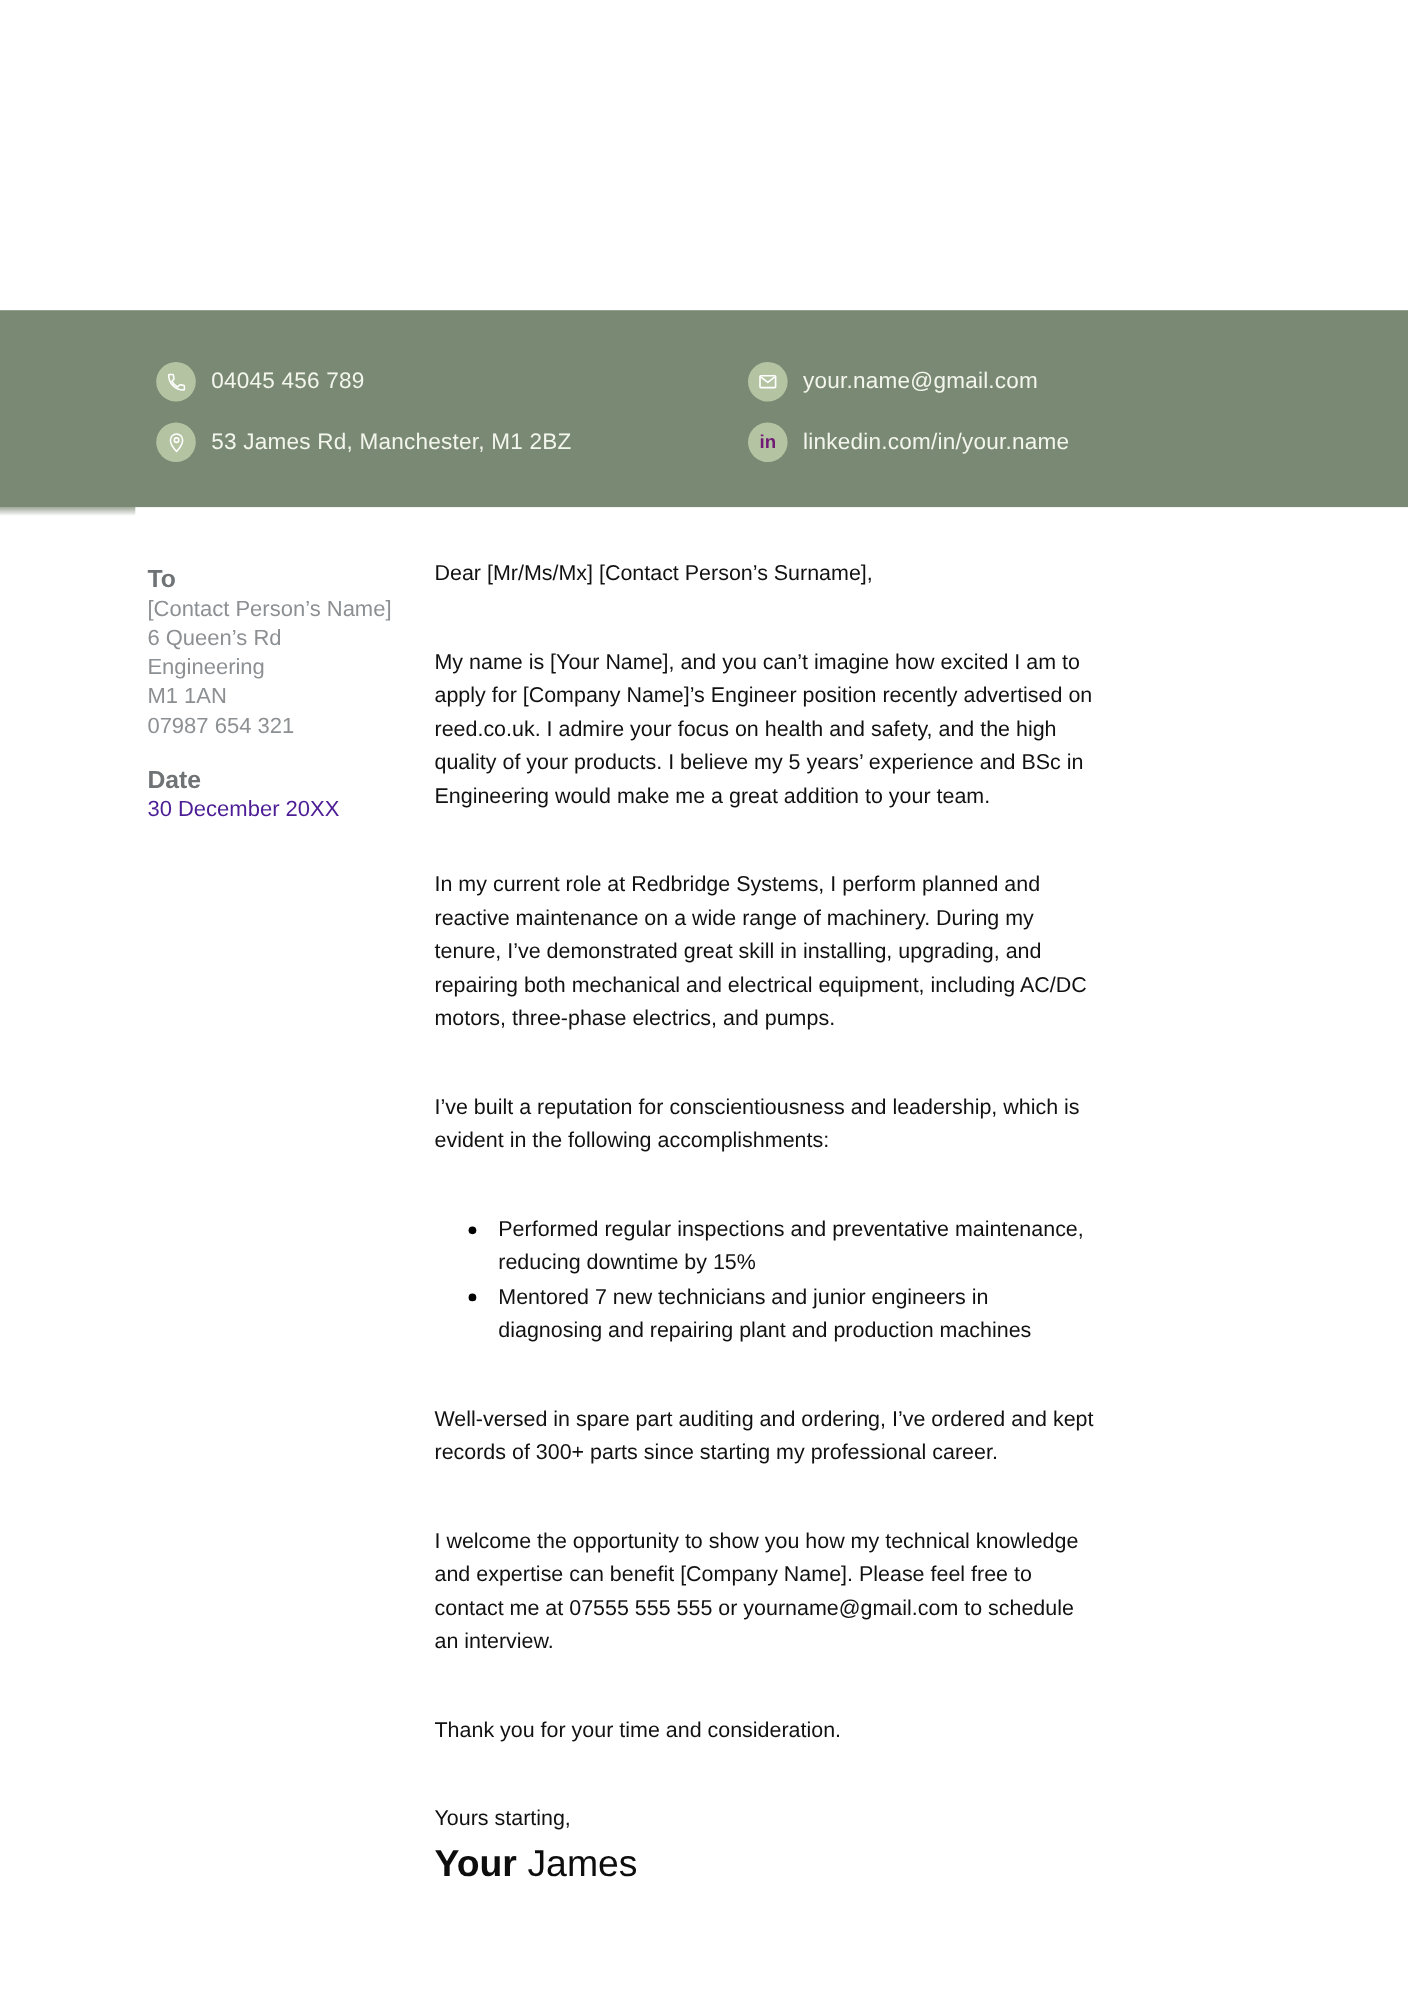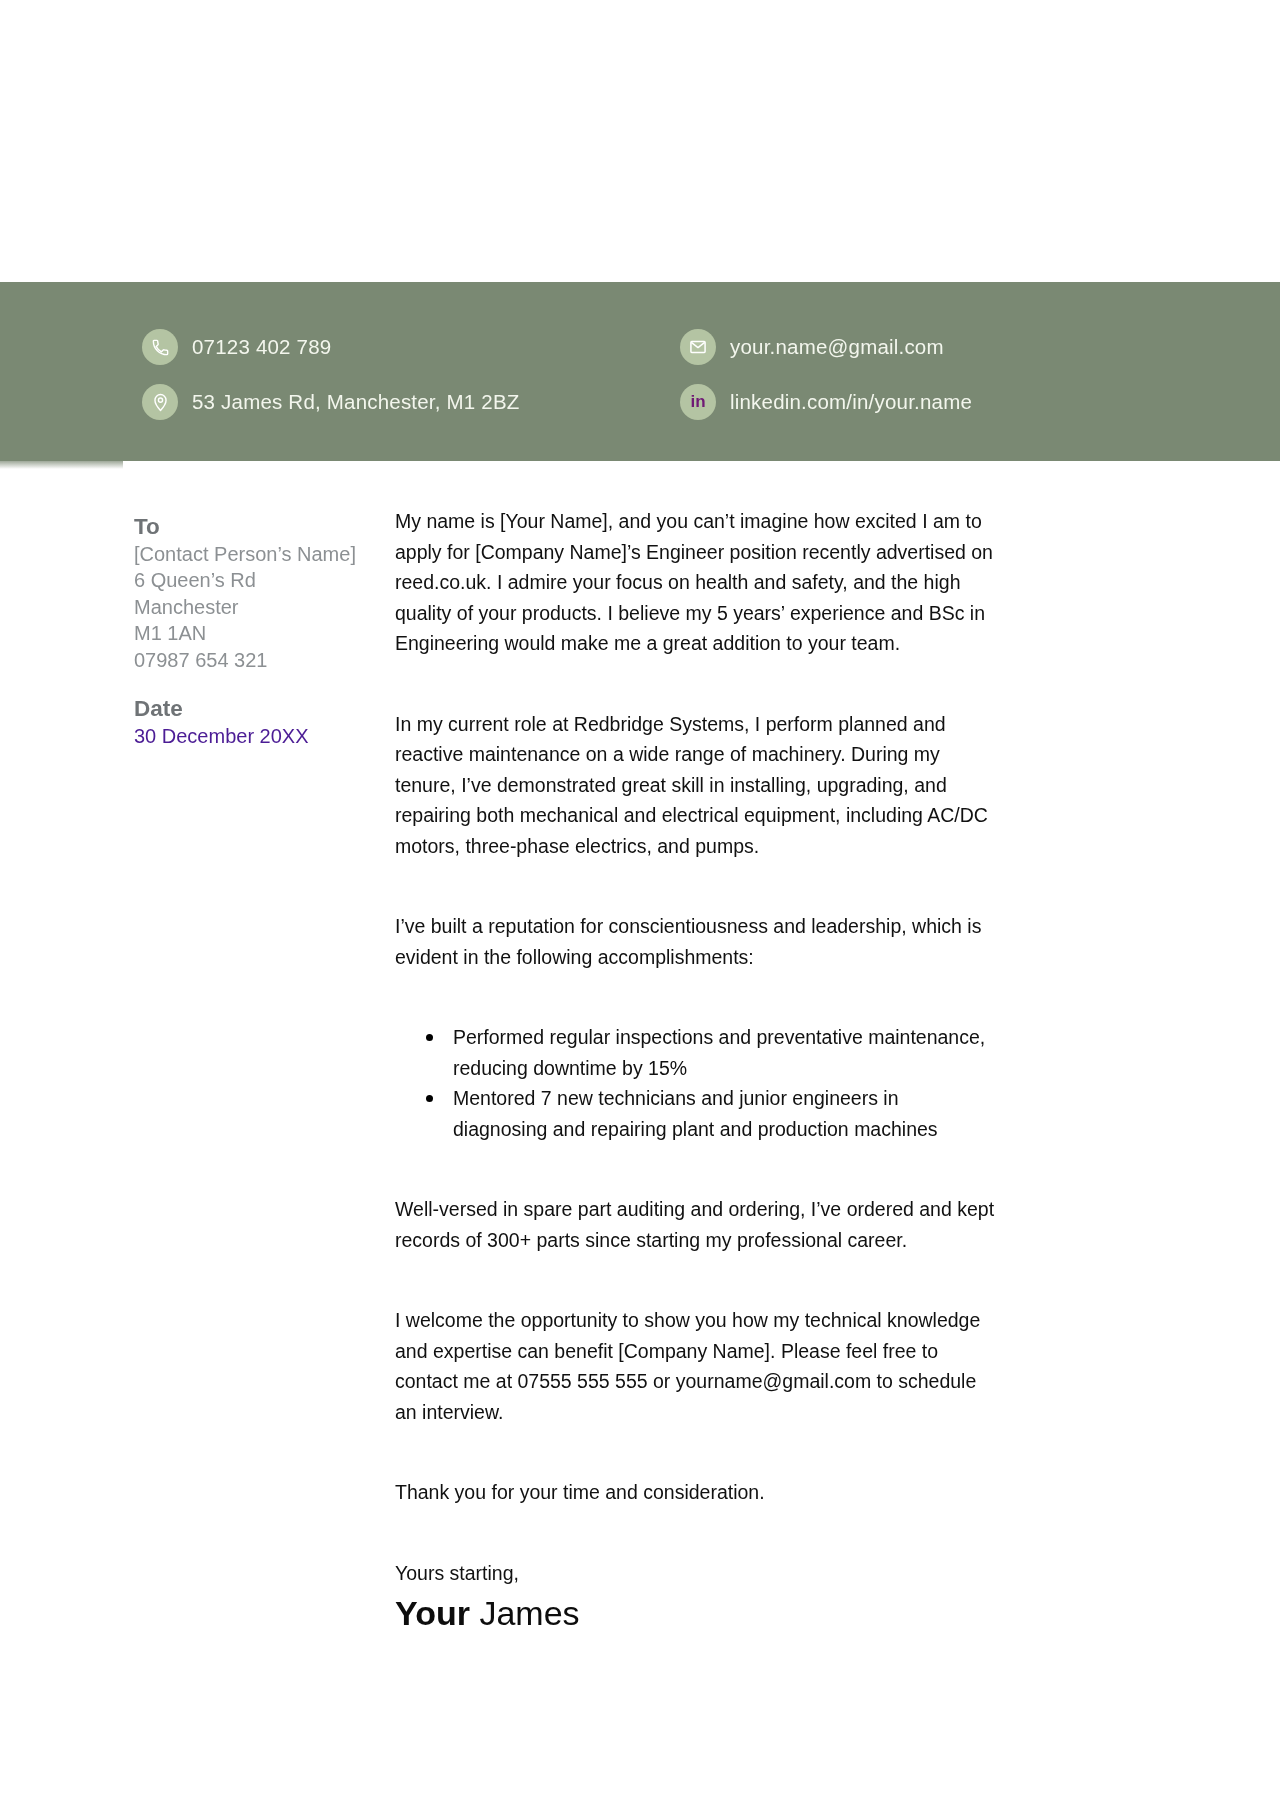--- a/index.html
+++ b/index.html
@@ -57,21 +57,21 @@
 
 
   <div class="contact-band">
 
     <div class="contact-item ci-phone">
       <span class="icon-circle">
         <svg width="19" height="19" viewBox="0 0 24 24">
           <path d="M6.62 10.79c1.44 2.83 3.76 5.14 6.59 6.59l2.2-2.2c.27-.27.67-.36 1.02-.24 1.12.37 2.33.57 3.57.57.55 0 1 .45 1 1V20c0 .55-.45 1-1 1-9.39 0-17-7.61-17-17 0-.55.45-1 1-1h3.5c.55 0 1 .45 1 1 0 1.25.2 2.45.57 3.57.11.35.03.74-.25 1.02l-2.2 2.2z" fill="none" stroke="#ffffff" stroke-width="1.8" stroke-linejoin="round"></path>
         </svg>
       </span>
-      <span class="label">07123 402 789</span>
+      <span class="label">04045 456 789</span>
     </div>
 
     <div class="contact-item ci-location">
       <span class="icon-circle">
         <svg width="19" height="19" viewBox="0 0 24 24">
           <path d="M12 2C8.1 2 5 5.1 5 9c0 5.2 7 13 7 13s7-7.8 7-13c0-3.9-3.1-7-7-7z" fill="none" stroke="#ffffff" stroke-width="1.8" stroke-linejoin="round"></path>
           <circle cx="12" cy="9" r="2.6" fill="none" stroke="#ffffff" stroke-width="1.8"></circle>
         </svg>
       </span>
       <span class="label">53 James Rd, Manchester, M1 2BZ</span>
@@ -94,30 +94,31 @@
       <span class="label">linkedin.com/in/your.name</span>
     </div>
 
   </div>
   <div class="band-fold"></div>
 
   <div class="sidebar">
     <div class="side-heading">To</div>
     <div class="side-line">[Contact Person’s Name]</div>
     <div class="side-line">6 Queen’s Rd</div>
-    <div class="side-line">Manchester</div>
+    <div class="side-line">Engineering</div>
     <div class="side-line">M1 1AN</div>
     <div class="side-line">07987 654 321</div>
     <div class="date-block">
       <div class="side-heading">Date</div>
       <div class="date-value">30 December 20XX</div>
     </div>
   </div>
 
   <div class="letter">
+    <p>Dear [Mr/Ms/Mx] [Contact Person’s Surname],</p>
     <p>My name is  [Your Name], and you can’t imagine how excited I am to apply for [Company Name]’s Engineer position recently advertised on reed.co.uk. I admire your focus on health and safety, and the high quality of your products. I believe my 5 years’ experience and BSc in Engineering would make me a great addition to your team.</p>
     <p>In my current role at Redbridge Systems, I perform planned and reactive maintenance on a wide range of machinery. During my tenure, I’ve demonstrated great skill in installing, upgrading, and repairing both mechanical and electrical equipment, including AC/DC motors, three-phase electrics, and pumps.</p>
     <p>I’ve built a reputation for conscientiousness and leadership, which is evident in the following accomplishments:</p>
     <ul>
       <li>Performed regular inspections and preventative maintenance, reducing downtime by 15%</li>
       <li>Mentored 7 new technicians and junior engineers in diagnosing and repairing plant and production machines</li>
     </ul>
     <p>Well-versed in spare part auditing and ordering, I’ve ordered and kept records of 300+ parts since starting my professional career.</p>
     <p>I welcome the opportunity to show you how my technical knowledge and expertise can benefit [Company Name]. Please feel free to contact me at 07555 555 555 or yourname@gmail.com to schedule an interview.</p>
     <p>Thank you for your time and consideration.</p>

